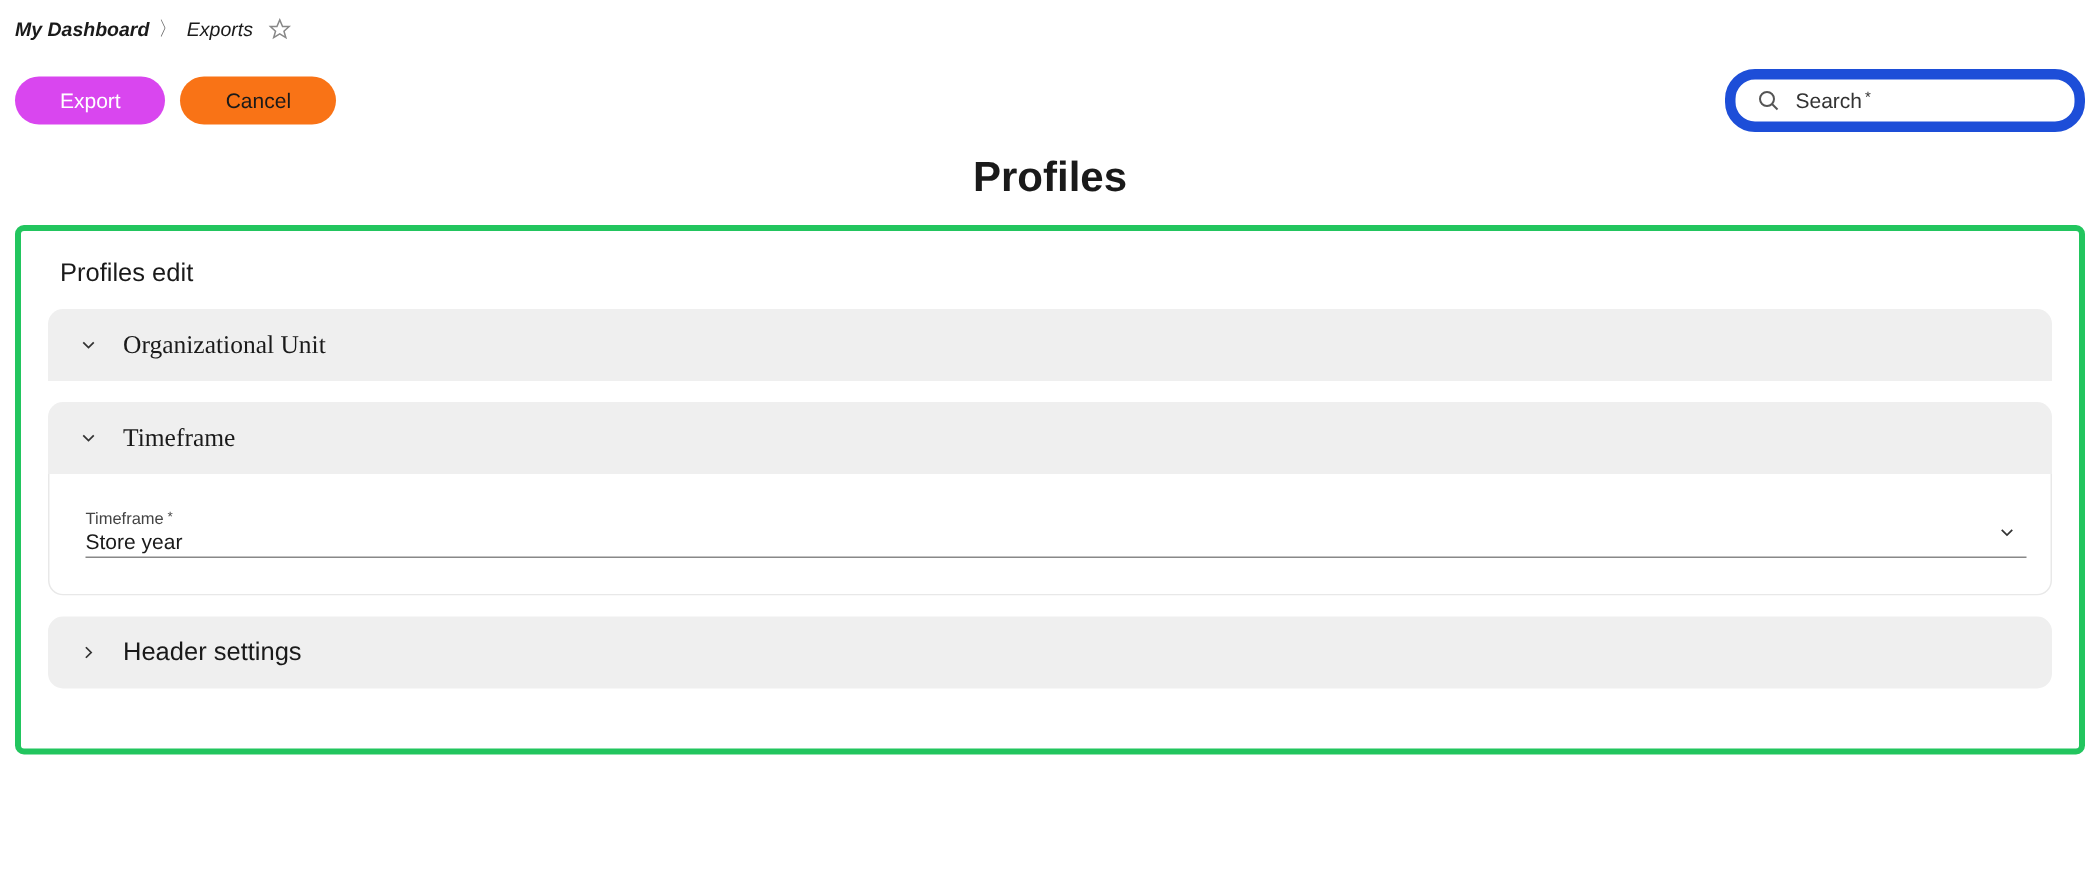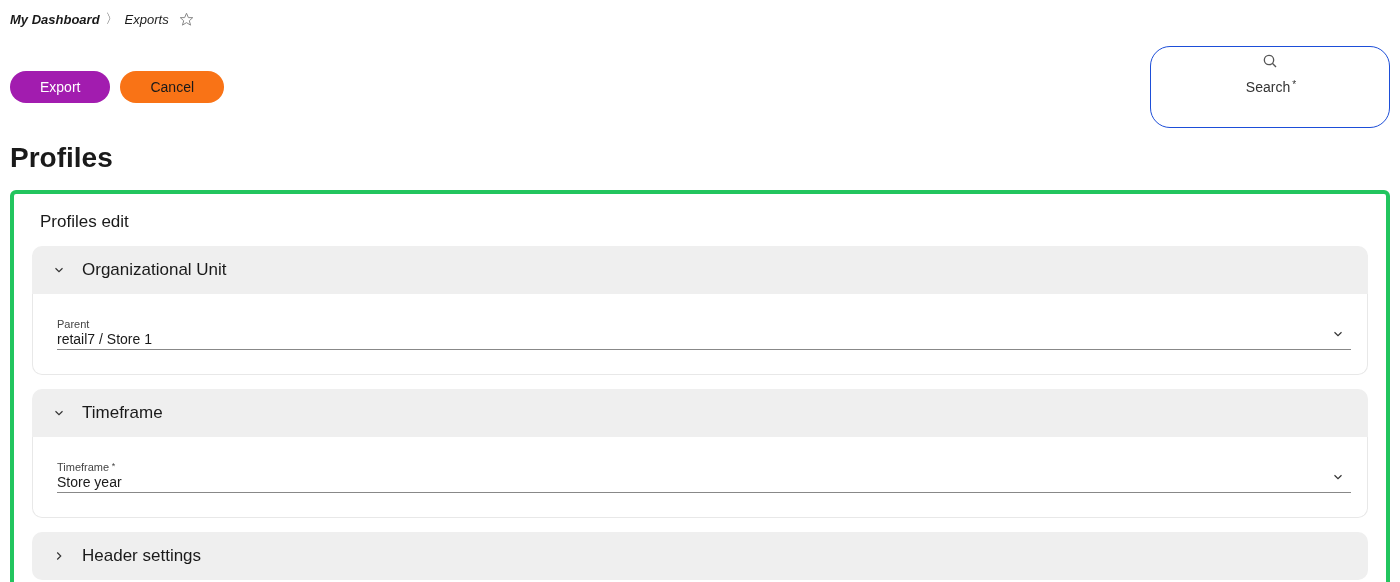--- a/index.html
+++ b/index.html
@@ -54,36 +54,35 @@
     }
     button {
       font-family: inherit;
       font-size: 14px;
       border: none;
       cursor: pointer;
       border-radius: 18px;
       padding: 8px 30px;
     }
     .btn-primary {
-      background: #a21caf;
+      background: #d946ef;
       color: #ffffff;
     }
     .btn-secondary {
       background: #f97316;
       color: #1a1a1a;
     }
     .search-wrap {
       display: flex;
-      align-items: center;
-      border: 1px solid #1d4ed8;
+      align-items: flex-end;
+      border: 7px solid #1d4ed8;
       border-radius: 20px;
       padding: 6px 14px;
       width: 240px;
       gap: 10px;
-      flex-direction: column;
     }
     .search-icon {
       color: #555;
       display: inline-flex;
       flex-shrink: 0;
     }
     .search-label {
       position: relative;
       font-size: 14px;
       color: #333;
@@ -100,20 +99,21 @@
       outline: none;
       font-size: 14px;
       width: 0;
       flex: 1;
       min-width: 0;
     }
     h1.page-title {
       font-size: 28px;
       font-weight: 600;
       margin-bottom: 16px;
+      text-align: center;
     }
     .panel {
       border: 4px solid #22c55e;
       border-radius: 6px;
       padding: 18px 18px 26px 18px;
     }
     .panel-title {
       font-size: 17px;
       font-weight: 500;
       margin-bottom: 14px;
@@ -174,20 +174,21 @@
       padding-top: 1px;
     }
     .field-chev {
       color: #333;
       padding-right: 6px;
       padding-bottom: 2px;
     }
     .accordion-header-expanded {
       border-bottom-left-radius: 0;
       border-bottom-right-radius: 0;
+      font-family: Liberation Serif, serif;
     }
   </style>
 </head>
 <body>
 
 <div class="breadcrumb">
   <span class="breadcrumb-item">My Dashboard</span>
   <span class="breadcrumb-sep">〉</span>
   <span class="breadcrumb-item breadcrumb-current">Exports</span>
   <span class="star-icon">
@@ -220,33 +221,20 @@
   <div class="panel-title">Profiles edit</div>
 
   <div class="accordion">
     <div class="accordion-header accordion-header-expanded">
       <span class="chev-icon">
         <svg width="14" height="14" viewBox="0 0 24 24" fill="none" stroke="currentColor" stroke-width="2">
           <polyline points="6 9 12 15 18 9"></polyline>
         </svg>
       </span>
       <span>Organizational Unit</span>
-    </div>
-    <div class="accordion-body">
-      <div class="field">
-        <div class="field-texts">
-          <span class="field-label">Parent</span>
-          <span class="field-value">retail7 / Store 1</span>
-        </div>
-        <span class="field-chev">
-          <svg width="14" height="14" viewBox="0 0 24 24" fill="none" stroke="currentColor" stroke-width="2">
-            <polyline points="6 9 12 15 18 9"></polyline>
-          </svg>
-        </span>
-      </div>
     </div>
   </div>
 
   <div class="accordion">
     <div class="accordion-header accordion-header-expanded">
       <span class="chev-icon">
         <svg width="14" height="14" viewBox="0 0 24 24" fill="none" stroke="currentColor" stroke-width="2">
           <polyline points="6 9 12 15 18 9"></polyline>
         </svg>
       </span>

